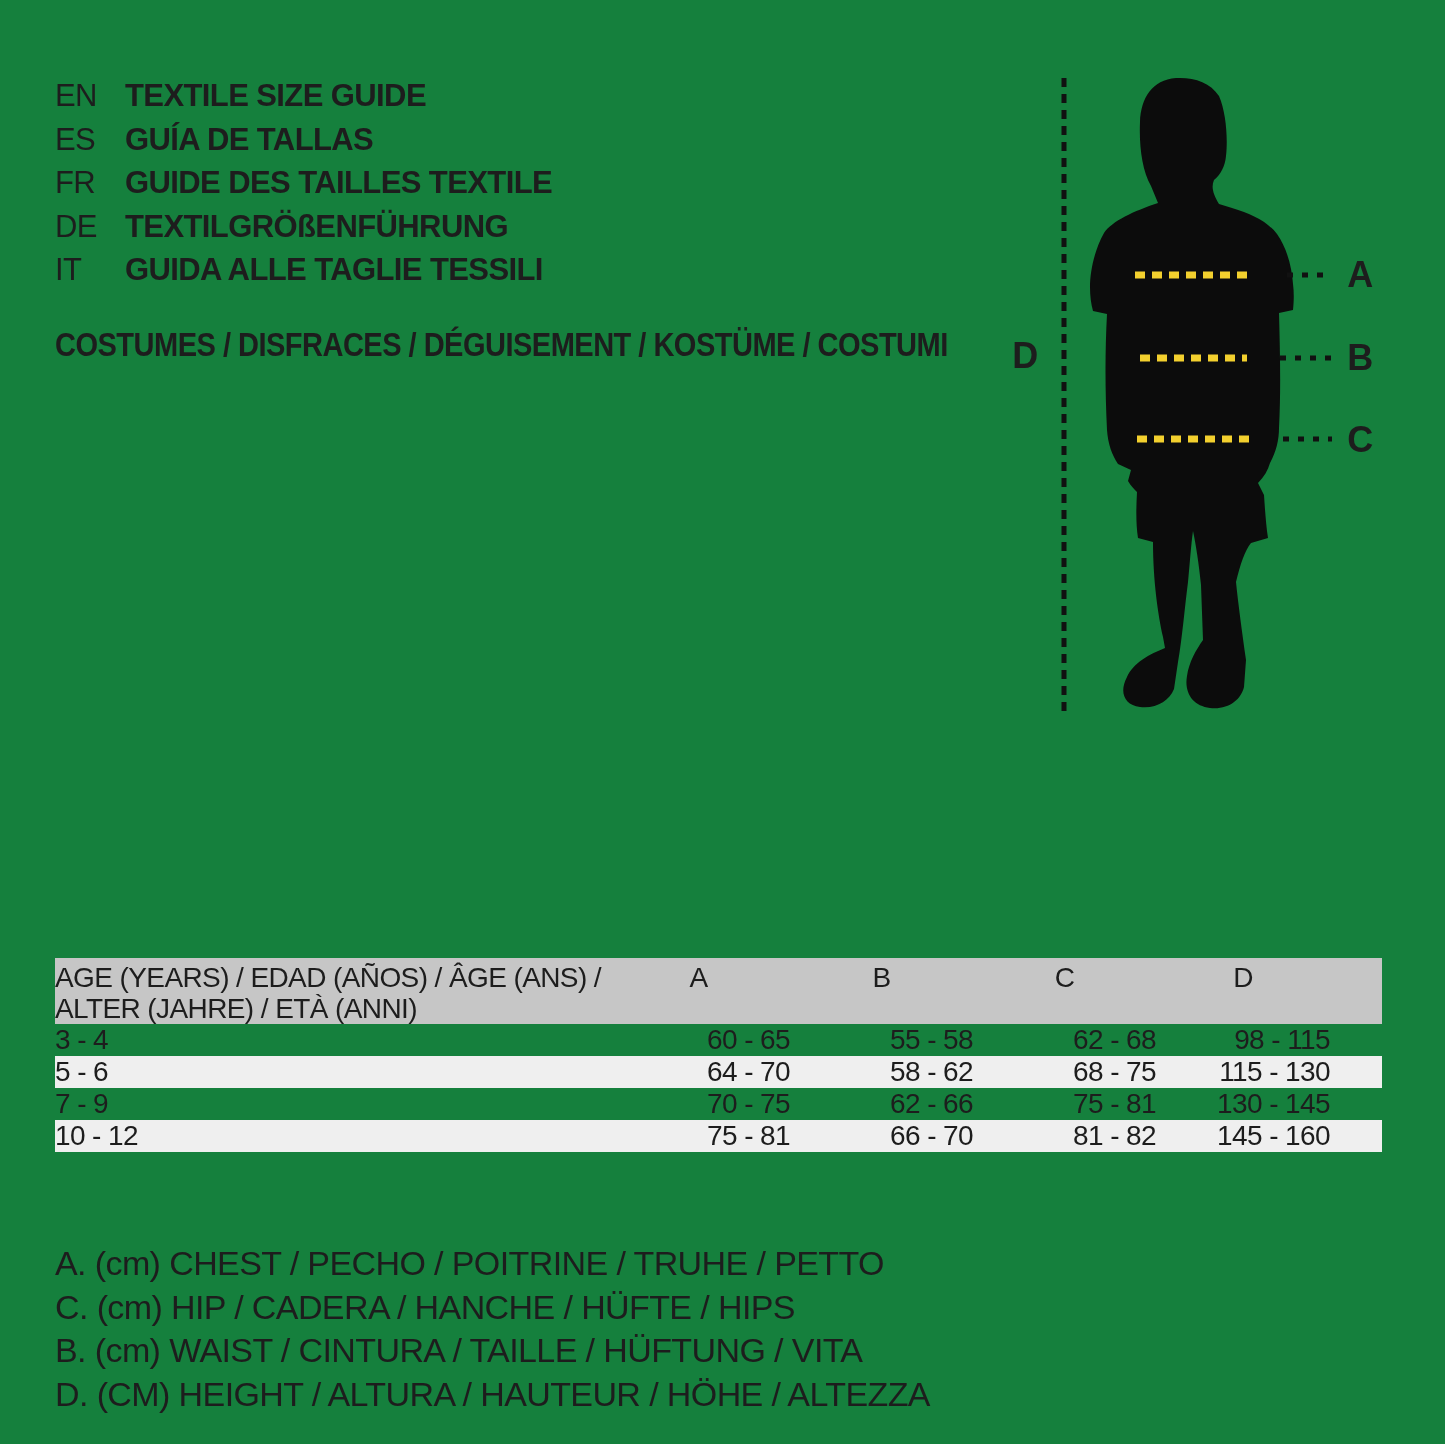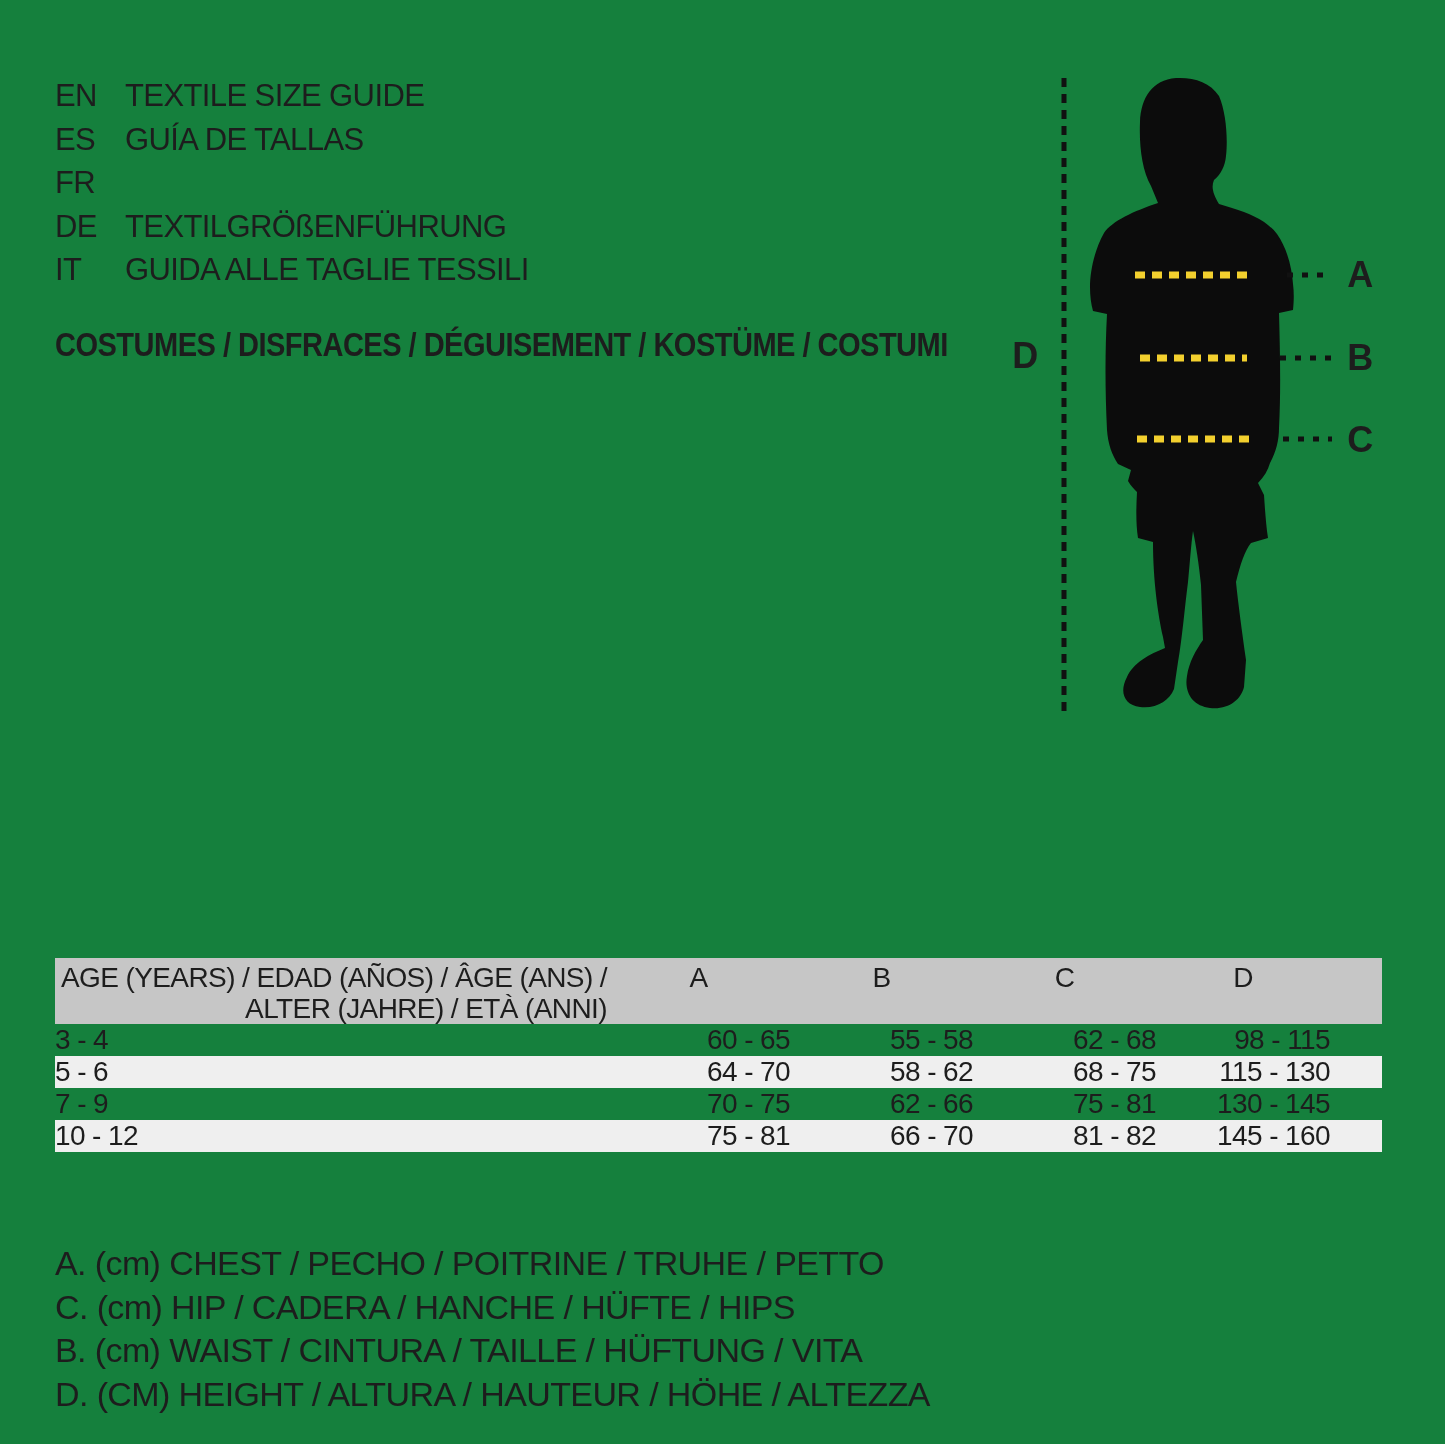--- a/index.html
+++ b/index.html
@@ -11,21 +11,21 @@
     font-family:"Liberation Sans", sans-serif;
     color:#1d1d1d;
     letter-spacing:-0.6px;
     overflow:hidden;
   }
 
   
   .lang-block { position:absolute; left:55px; top:74px; }
   .lang-row { display:flex; line-height:43.5px; font-size:31px; }
   .lang-code { width:70px; flex:0 0 70px; }
-  .lang-label { white-space:nowrap; }
+  .lang-label { white-space:nowrap;font-weight:bold; }
 
   
   .costumes-title {
     position:absolute; left:55px; top:326px;
     font-size:33px; font-weight:700; white-space:nowrap;
     transform:scaleX(0.88); transform-origin:0 50%;
   }
 
   
   .figure-svg { position:absolute; left:1000px; top:40px; width:445px; height:720px; }
@@ -43,21 +43,21 @@
 
   
   .size-table {
     position:absolute; left:55px; top:958px;
     width:1327px; border-collapse:collapse; table-layout:fixed;
     font-size:28px; color:#1d1d1d;
   }
   .size-table th, .size-table td { font-weight:400; padding:0; }
   .size-table thead tr { background:#c6c6c6; }
   .size-table thead th { height:65px; vertical-align:top; padding-top:4px; }
-  .th-age { text-align:right; padding-left:6px; line-height:31px; }
+  .th-age { text-align:left; padding-left:6px; line-height:31px; }
   .th-col { text-align:center; line-height:31px; }
   .size-table tbody td { height:22px; vertical-align:middle; }
   .td-age { text-align:left; padding-left:6px; }
   .td-val { text-align:right; }
   .row-alt { background:#efefef;border-radius:9px; }
 
   
   .legend-block { position:absolute; left:55px; top:1242px; font-size:34px; }
   .legend-line { line-height:43.6px; white-space:nowrap; }
 </style>
@@ -70,20 +70,21 @@
     <div class="lang-row">
       <span class="lang-code">EN</span>
       <span class="lang-label">TEXTILE SIZE GUIDE</span>
     </div>
     <div class="lang-row">
       <span class="lang-code">ES</span>
       <span class="lang-label">GUÍA DE TALLAS</span>
     </div>
     <div class="lang-row">
       <span class="lang-code">FR</span>
+      <span class="lang-label">GUIDE DES TAILLES TEXTILE</span>
     </div>
     <div class="lang-row">
       <span class="lang-code">DE</span>
       <span class="lang-label">TEXTILGRÖßENFÜHRUNG</span>
     </div>
     <div class="lang-row">
       <span class="lang-code">IT</span>
       <span class="lang-label">GUIDA ALLE TAGLIE TESSILI</span>
     </div>
   </div>

